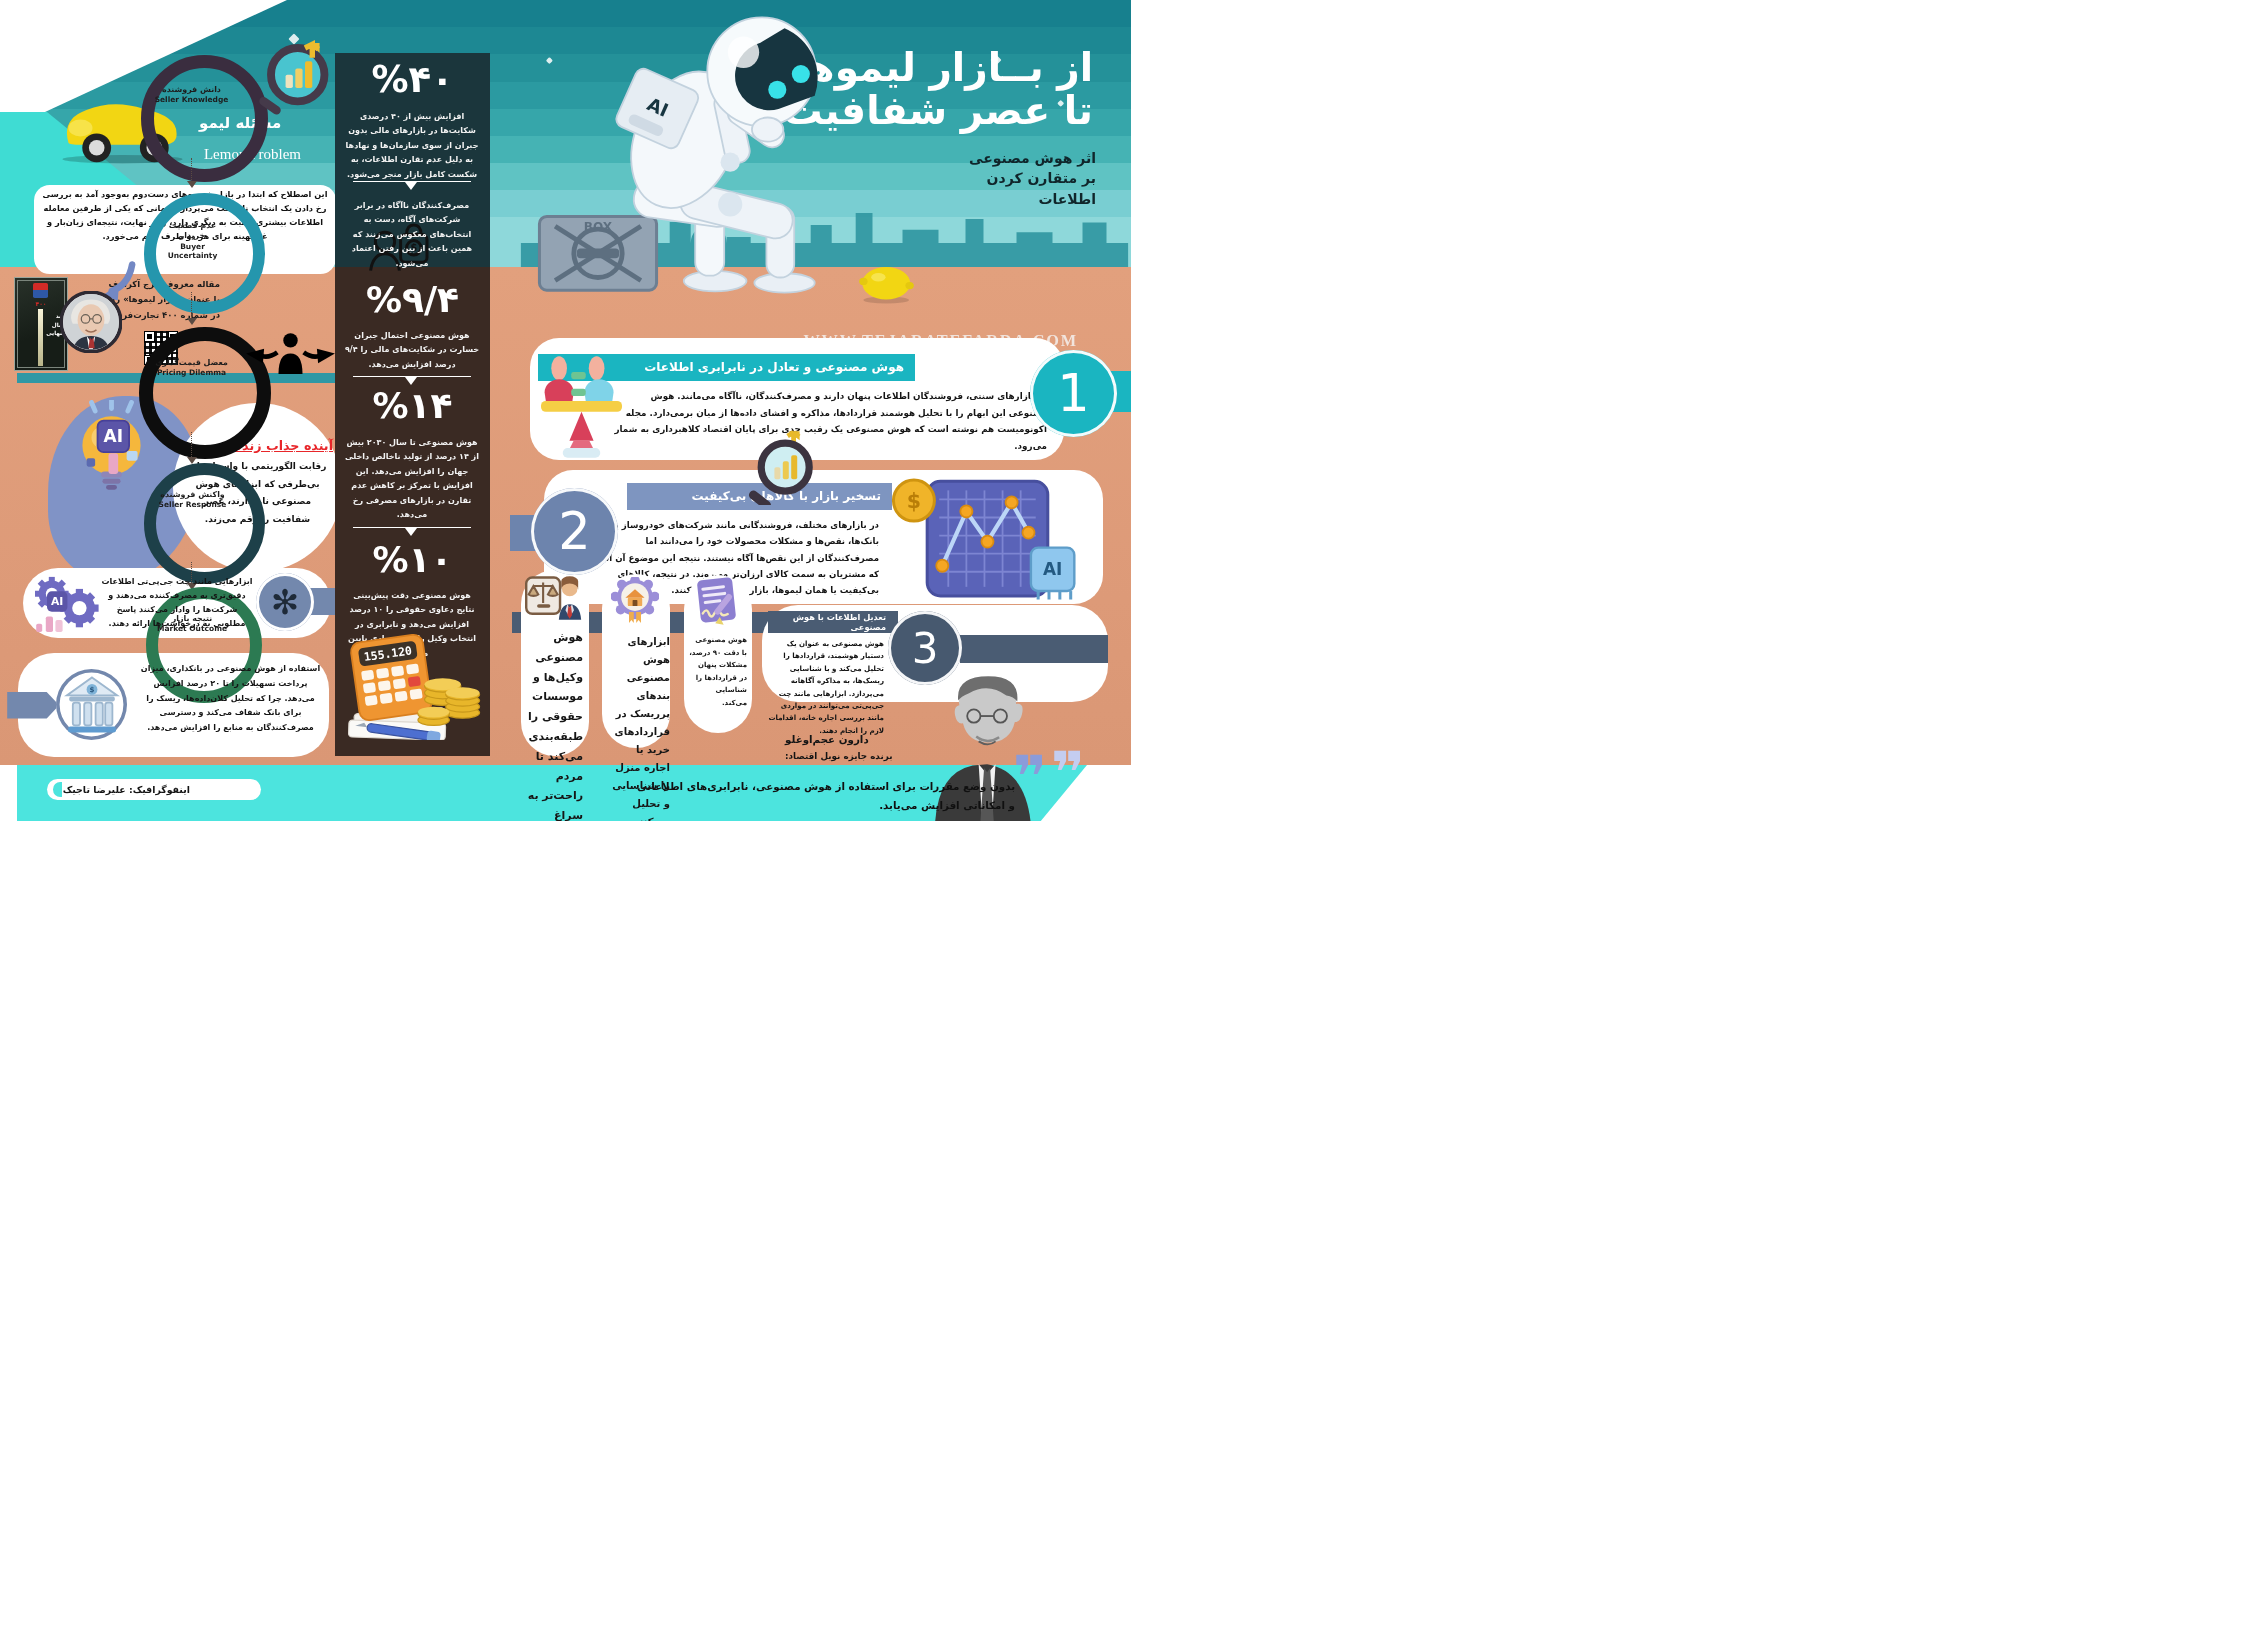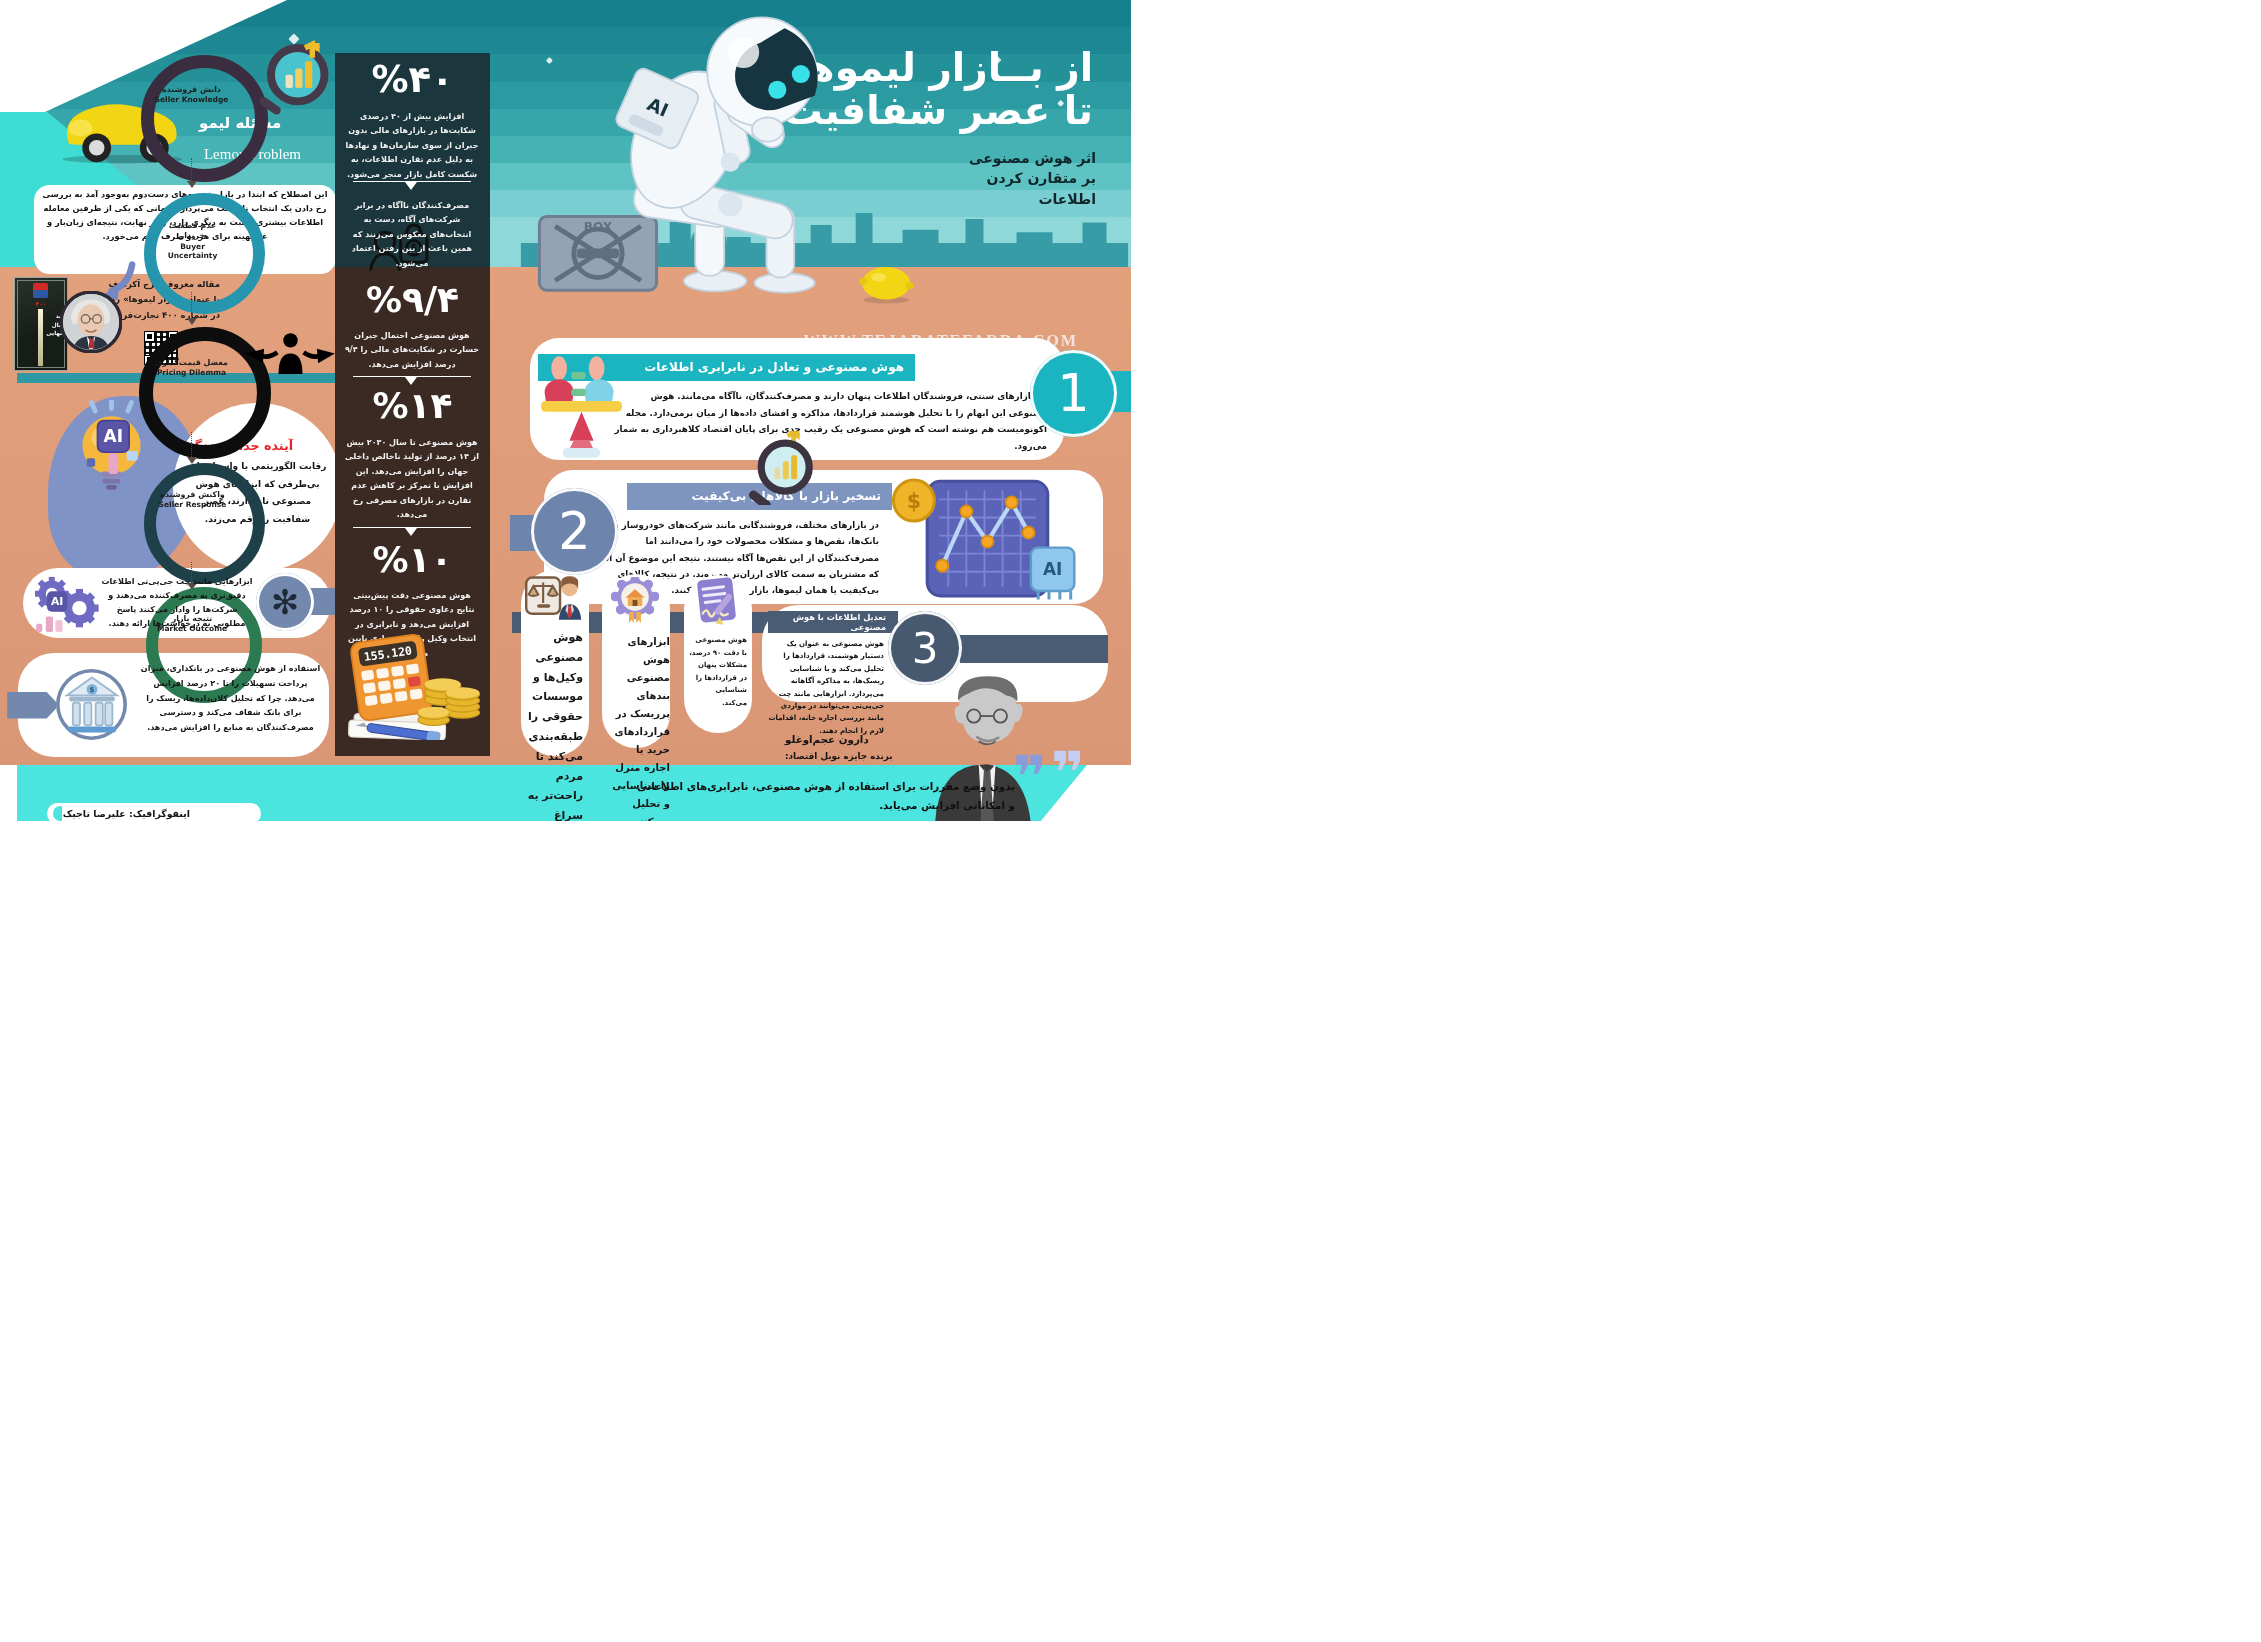--- a/index.html
+++ b/index.html
@@ -201,21 +201,21 @@
     <circle cx="60" cy="62" r="18" fill="#f8cd6e"></circle>
     <rect x="58" y="118" width="34" height="10" rx="5" fill="#8f86b8"></rect>
     <rect x="60" y="130" width="30" height="8" rx="4" fill="#7d74a8"></rect>
     <rect x="66" y="140" width="18" height="8" rx="4" fill="#6c6399"></rect>
     <rect x="52" y="34" width="52" height="52" rx="10" fill="#5b55a8" stroke="#474099" stroke-width="3"></rect>
     <text x="78" y="70" text-anchor="middle" font-size="28" font-weight="bold" fill="#fff" font-family="DejaVu Sans,sans-serif">AI</text>
     <rect x="70" y="88" width="16" height="34" rx="4" fill="#e9a7c6"></rect>
     <rect x="100" y="84" width="18" height="16" rx="3" fill="#b9d7f2"></rect>
     <rect x="34" y="96" width="14" height="14" rx="3" fill="#5b6ab0"></rect>
   </svg>
-  <div class="abs rtl" style="left:182px;top:438px;width:151px;text-align:left;color:#e8262a;font-weight:800;font-size:12.7px;z-index:3;">آینده جذاب زندگی</div>
+  <div class="abs rtl" style="left:182px;top:438px;width:151px;text-align:right;color:#e8262a;font-weight:800;font-size:12.7px;z-index:3;text-decoration:underline;">آینده جذاب زندگی</div>
   <div class="abs rtl" style="left:184px;top:458px;width:147px;text-align:center;color:#141414;font-weight:700;font-size:9px;line-height:1.95;z-index:3;">رقابت الگوریتمی با واسطه‌های بی‌طرفی که ابزارهای هوش مصنوعی نام دارند، عصر شفافیت را رقم می‌زند.</div>
 
   <div class="abs ring" style="left:141px;top:55px;width:101px;height:101px;border:13.3px solid #3a2d3f;"></div>
   <div class="abs rtl ringLabel" style="left:153px;top:85px;width:77px;text-align:center;font-size:7.9px;z-index:4;">
     <div>دانش فروشنده</div>
     <div class="en" style="font-size:7.5px;">Seller Knowledge</div>
   </div>
   <svg class="abs" style="left:254px;top:37px;z-index:6;" width="85" height="79" viewBox="0 0 140 130">
     <circle cx="72" cy="62" r="44" fill="#49c4cf" stroke="#453a4a" stroke-width="13"></circle>
     <rect x="14" y="96" width="40" height="14" rx="7" fill="#453a4a" transform="rotate(35 14 96)"></rect>
@@ -551,19 +551,19 @@
     <g fill="#cfe0ef" stroke="#9db7cf" stroke-width="3">
       <rect x="14" y="46" width="12" height="38" rx="4"></rect>
         <rect x="33" y="46" width="12" height="38" rx="4"></rect>
         <rect x="52" y="46" width="12" height="38" rx="4"></rect>
         <rect x="68" y="46" width="12" height="38" rx="4"></rect>
     </g>
     <rect x="6" y="86" width="80" height="10" rx="4" fill="#5f9bd0"></rect>
   </svg>
   <div class="abs rtl" style="left:138px;top:662px;width:185px;text-align:center;color:#141414;font-weight:700;font-size:8px;line-height:1.85;z-index:4;">استفاده از هوش مصنوعی در بانکداری، میزان پرداخت تسهیلات را تا ۲۰ درصد افزایش می‌دهد. چرا که تحلیل کلان‌داده‌ها، ریسک را برای بانک شفاف می‌کند و دسترسی مصرف‌کنندگان به منابع را افزایش می‌دهد.</div>
 
-  <div class="abs" style="left:47px;top:779px;width:208px;height:20.5px;background:#fff;border-radius:11px;z-index:4;display:flex;align-items:center;justify-content:flex-end;padding-left:6px;margin-top:24px;">
+  <div class="abs" style="left:47px;top:779px;width:208px;height:20.5px;background:#fff;border-radius:11px;z-index:4;display:flex;align-items:center;justify-content:flex-end;padding-left:6px;">
     <span class="rtl" style="color:#141414;font-weight:800;font-size:9.4px;padding-right:8.5px;">اینفوگرافیک: علیرضا تاجیک</span>
     <span style="width:8.5px;height:14.5px;border-radius:7.2px 0 0 7.2px;background:#4ce4de;margin-right:1.2px;"></span>
   </div>
 
 </div>
 
 
 </body></html>

